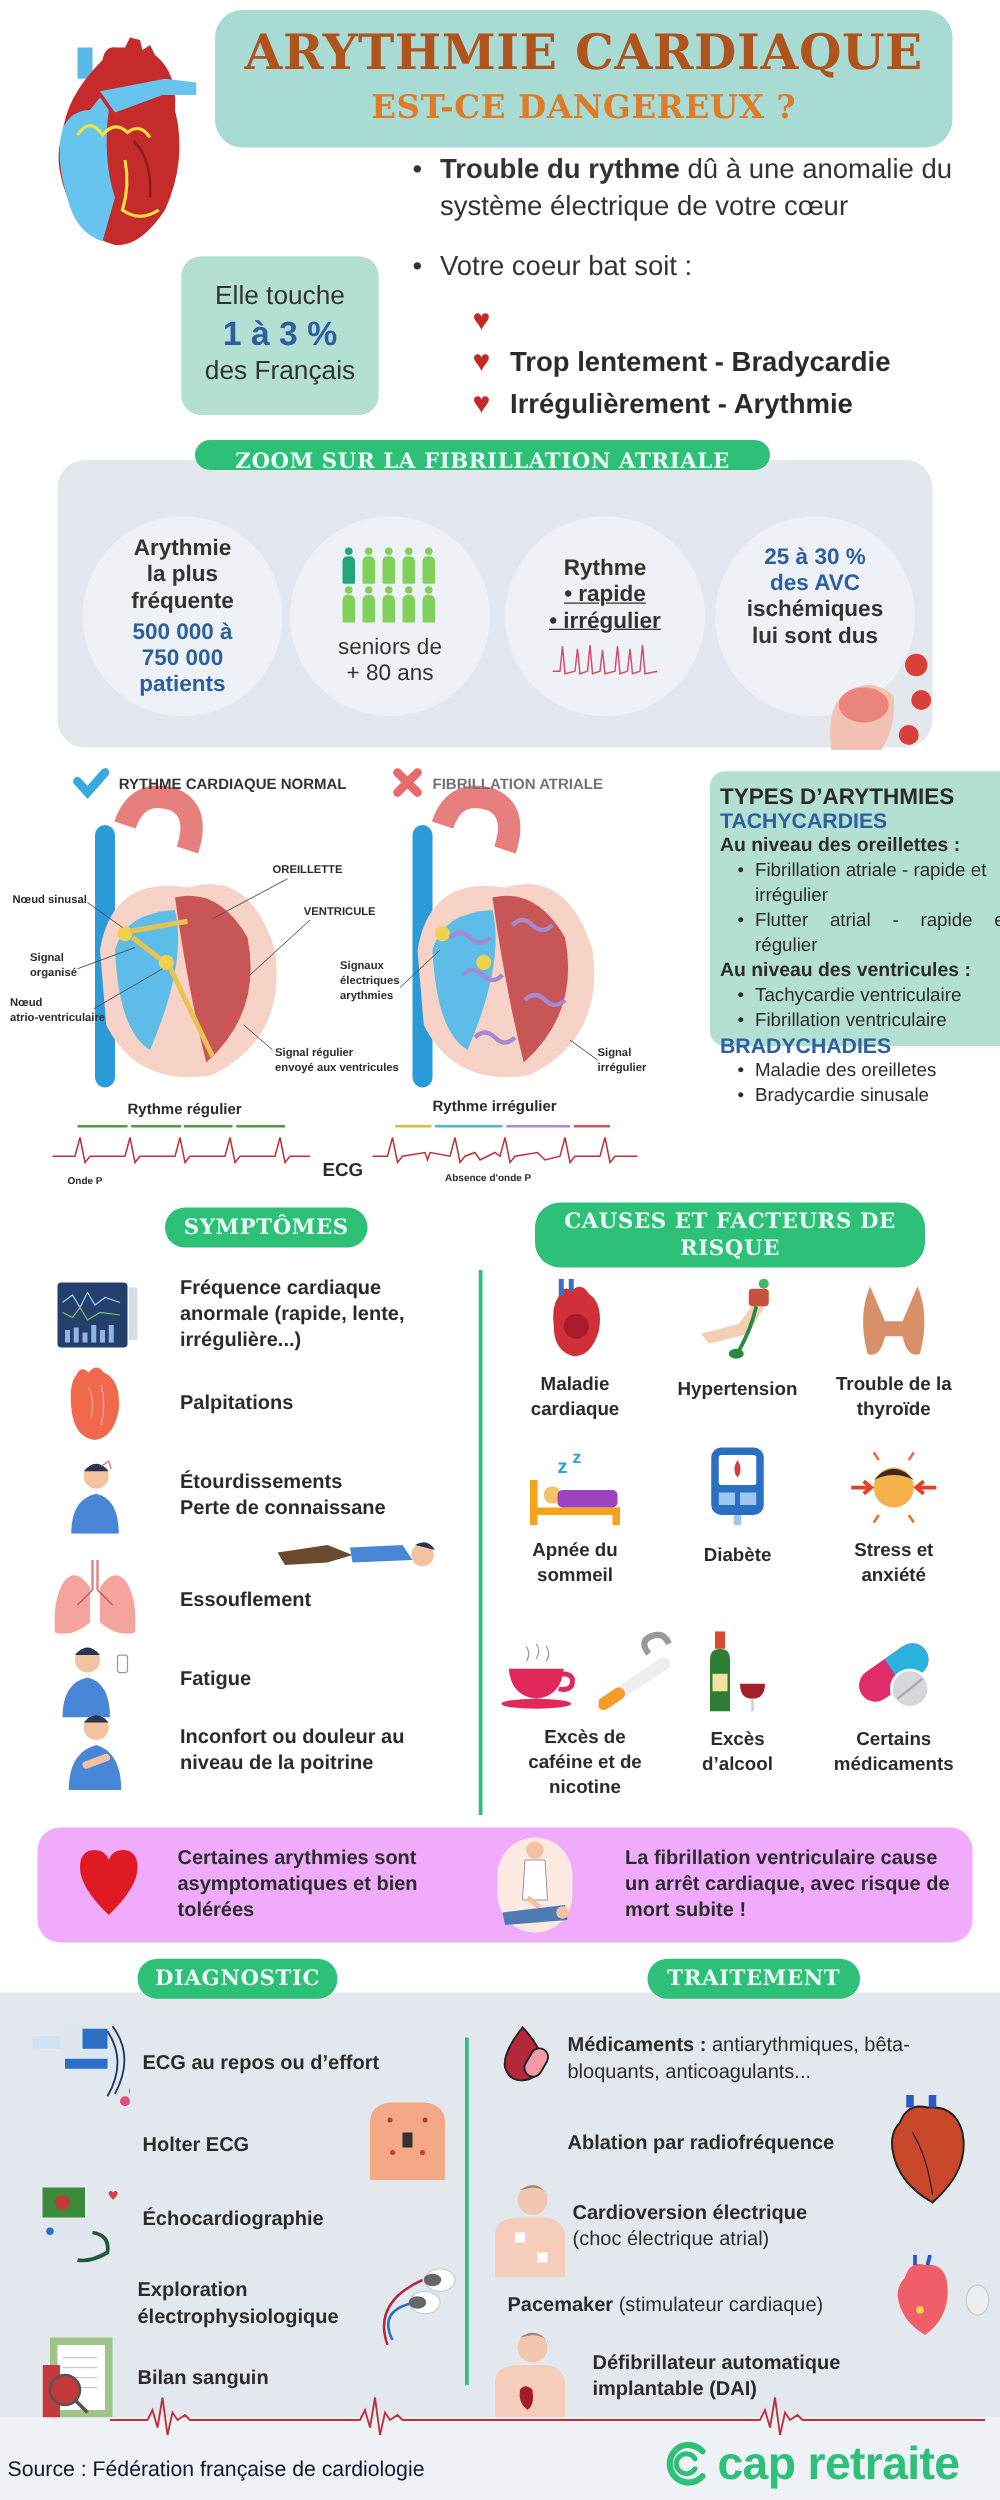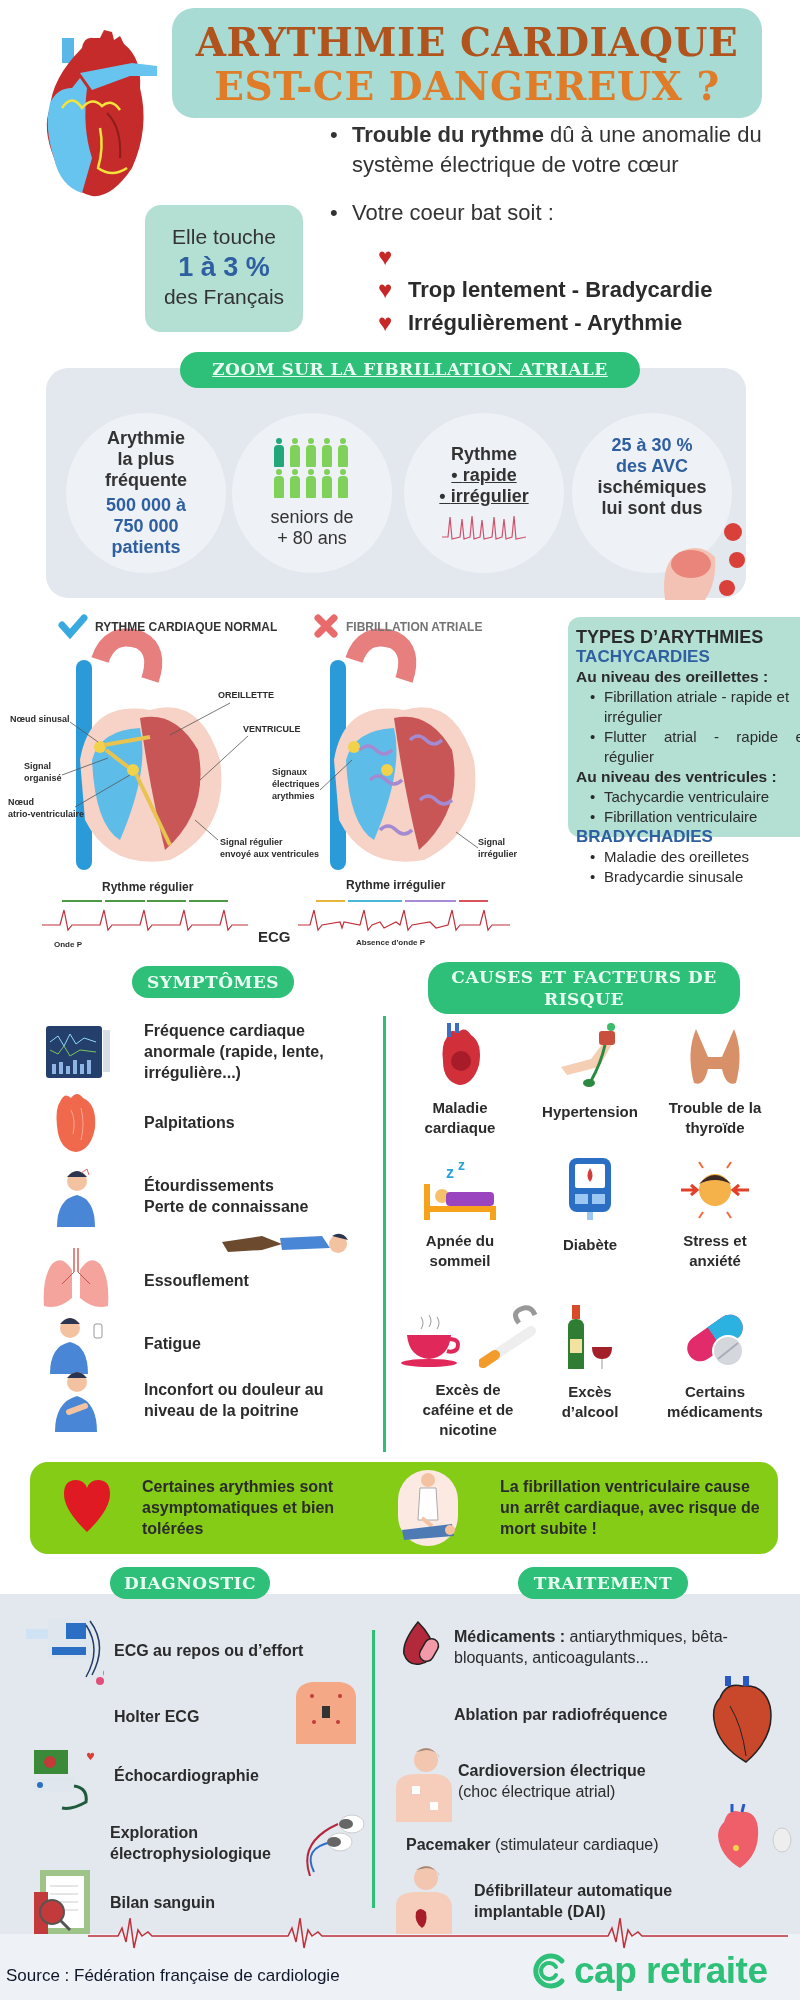--- a/index.html
+++ b/index.html
@@ -4,42 +4,42 @@
 <style>
   * { box-sizing: border-box; margin: 0; padding: 0; }
   html, body { width: 800px; height: 2000px; background: #ffffff; overflow: hidden; }
   body { font-family: "Liberation Sans", sans-serif; color: #2b2b2b; position: relative; }
   .abs { position: absolute; }
   .serif-bold { font-family: "DejaVu Serif", "Liberation Serif", serif; font-weight: bold; text-align: center; }
 
   
   .title-box { left: 172px; top: 8px; width: 590px; height: 110px; background: #a8dbd4; border-radius: 22px; text-align: center; padding-top: 12px; }
   .title-l1 { font-size: 39px; color: #b0531c; letter-spacing: 0.5px; line-height: 44px; }
-  .title-l2 { font-size: 39px; color: #e07b28; letter-spacing: 0.5px; line-height: 44px; }
+  .title-l2 { font-size: 26px; color: #e07b28; letter-spacing: 0.5px; line-height: 44px; }
 
   .intro { left: 330px; top: 120px; width: 460px; font-size: 22px; line-height: 30px; color: #333; }
   .intro ul { list-style: none; }
   .intro li.bul { position: relative; padding-left: 22px; margin-bottom: 18px; }
   .intro li.bul:before { content: "•"; position: absolute; left: 0; top: 0; }
   .hearts { margin-left: 48px; margin-top: -6px; }
   .heart-row { display: flex; align-items: center; font-weight: bold; font-size: 22px; height: 33px; color: #2b2b2b; }
   .heart-row .hicon { color: #c62828; font-size: 24px; width: 30px; }
 
   .stat-box { left: 145px; top: 205px; width: 158px; height: 127px; background: #b4e0d3; border-radius: 16px; text-align: center; padding-top: 17px; font-size: 21px; line-height: 30px; color: #333; }
   .stat-box .big { color: #2e5fa0; font-weight: bold; font-size: 27px; }
 
   
   .heart-illus { left: 22px; top: 18px; width: 140px; height: 185px; }
 
   
   .pill { background: #2ebf78; color: #eafff3; border-radius: 20px; text-align: center; font-size: 17px; letter-spacing: 0.5px; }
 
   
   .zoom-panel { left: 46px; top: 368px; width: 700px; height: 230px; background: #e3e8ef; border-radius: 22px; }
-  .zoom-pill { left: 180px; top: 352px; width: 460px; height: 36px; line-height: 34px; text-decoration: underline; }
+  .zoom-pill { left: 156px; top: 352px; width: 460px; height: 24px; line-height: 34px; }
   .circle { width: 160px; height: 160px; border-radius: 50%; background: #eef1f5; text-align: center; font-size: 18px; line-height: 21px; font-weight: bold; color: #333; display: flex; flex-direction: column; align-items: center; justify-content: center; }
   .circle .blue { color: #2e5fa0; }
   .c1 { left: 66px; top: 413px; }
   .c2 { left: 232px; top: 413px; }
   .c3 { left: 404px; top: 413px; }
   .c4 { left: 572px; top: 413px; }
   .people { display: grid; grid-template-columns: repeat(5, 14px); gap: 1px 2px; margin-bottom: 8px; }
   .person { width: 12px; height: 30px; position: relative; }
   .person:before { content: ""; position: absolute; left: 3px; top: 0; width: 6px; height: 6px; border-radius: 50%; background: #7fd15a; }
   .person:after { content: ""; position: absolute; left: 1px; top: 7px; width: 10px; height: 22px; background: #7fd15a; border-radius: 4px 4px 1px 1px; }
@@ -60,21 +60,21 @@
   .sym-pill { left: 132px; top: 966px; width: 162px; height: 32px; line-height: 32px; }
   .cause-pill { left: 428px; top: 962px; width: 312px; height: 52px; font-size: 17px; line-height: 22px; padding-top: 4px; }
   .divider-v { background: #2ebf78; width: 3px; }
   .sym-item { left: 40px; width: 330px; display: flex; align-items: center; }
   .sym-icon { width: 72px; height: 56px; display: flex; align-items: center; justify-content: center; }
   .sym-text { margin-left: 32px; font-weight: bold; font-size: 16px; line-height: 21px; color: #2b2b2b; }
   .cause { width: 130px; text-align: center; font-weight: bold; font-size: 15px; line-height: 20px; color: #2b2b2b; }
   .cause-icon { height: 72px; display: flex; align-items: center; justify-content: center; margin-bottom: 6px; }
 
   
-  .warn { left: 30px; top: 1462px; width: 748px; height: 92px; background: #84cc16; border-radius: 18px; }
+  .warn { left: 30px; top: 1462px; width: 748px; height: 92px; background: #f0abfc; border-radius: 18px; }
   .warn-text { font-size: 16px; line-height: 21px; color: #2b2b2b; font-weight: bold; }
 
   
   .bottom-panel { left: 0; top: 1594px; width: 800px; height: 340px; background: #e3e8ef; }
   .footer { left: 0; top: 1934px; width: 800px; height: 66px; background: #eef2f6; }
   .diag-pill { left: 110px; top: 1567px; width: 160px; height: 32px; line-height: 32px; }
   .trait-pill { left: 518px; top: 1567px; width: 170px; height: 32px; line-height: 32px; }
   .dt-item { font-weight: bold; font-size: 16px; line-height: 21px; color: #2b2b2b; }
   .dt-item .norm { font-weight: normal; }
   .source { left: 6px; top: 1966px; font-size: 17px; color: #0f172a; }

